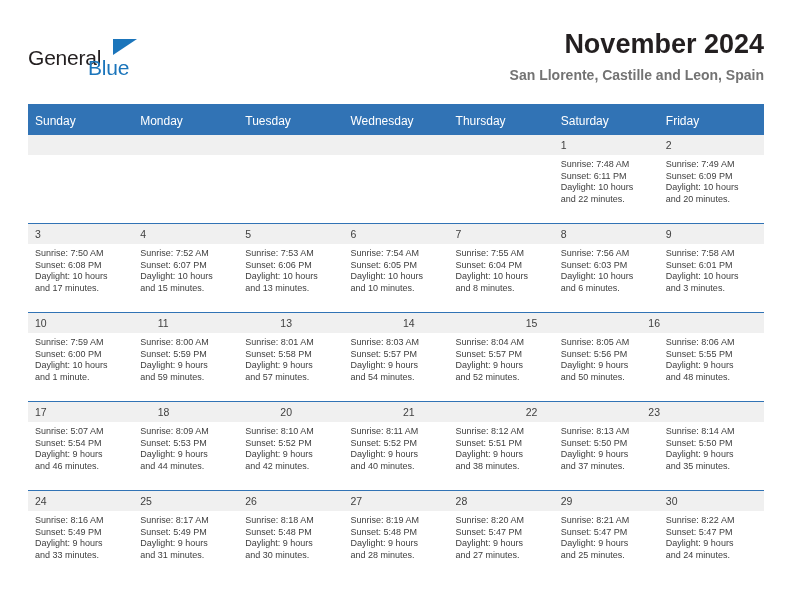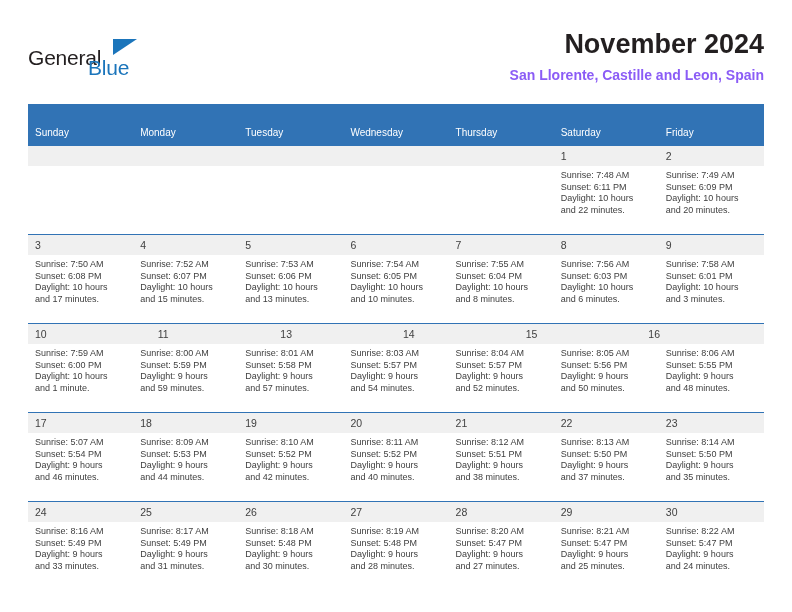--- a/index.html
+++ b/index.html
@@ -75,21 +75,21 @@
     font-size: 27px;
     line-height: 33px;
     color: #231f20;
     font-weight: bold;
     margin: 0;
     white-space: nowrap;
   }
   .cal-subtitle {
     font-size: 14px;
     line-height: 20px;
-    color: #8b5cf6;
+    color: #737373;
     margin: 4px 0 0 0;
     font-weight: bold;
     white-space: nowrap;
   }
 
   
   .calendar {
     position: absolute;
     left: 28px;
     top: 104px;
@@ -97,23 +97,23 @@
   }
   .dow-row {
     display: flex;
     width: 100%;
     background: #3173b5;
   }
   .dow-cell {
     flex: 1 1 0;
     min-width: 0;
     color: #ffffff;
-    font-size: 10px;
+    font-size: 12px;
     line-height: 13px;
-    padding: 22px 0 6px 7px;
+    padding: 11px 0 6px 7px;
     box-sizing: border-box;
     white-space: nowrap;
   }
 
   .week {
     width: 100%;
     border-top: 1px solid #3173b5;
   }
   .week:first-of-type {
     border-top: none;
@@ -352,21 +352,20 @@
           <div class="day-wrap">Daylight: 9 hours</div>
           <div class="day-wrap">and 48 minutes.</div>
         </div>
       </div>
     </div>
 
     <div class="week">
       <div class="week-numbers">
         <div class="num-cell">17</div>
         <div class="num-cell">18</div>
-        <div class="num-cell">19</div>
         <div class="num-cell">20</div>
         <div class="num-cell">21</div>
         <div class="num-cell">22</div>
         <div class="num-cell">23</div>
       </div>
       <div class="week-body">
         <div class="day-cell">
           <div class="day-line">Sunrise: 5:07 AM</div>
           <div class="day-line">Sunset: 5:54 PM</div>
           <div class="day-wrap">Daylight: 9 hours</div>

